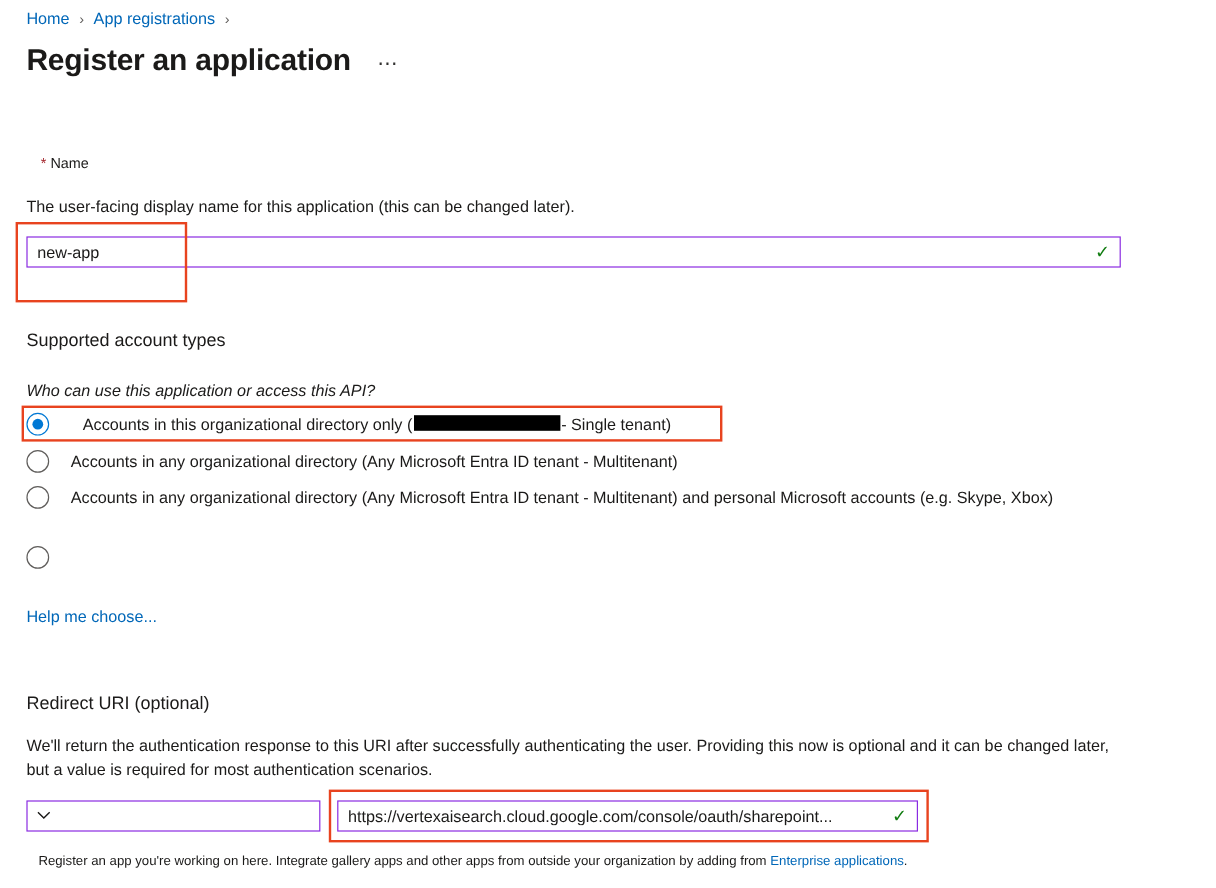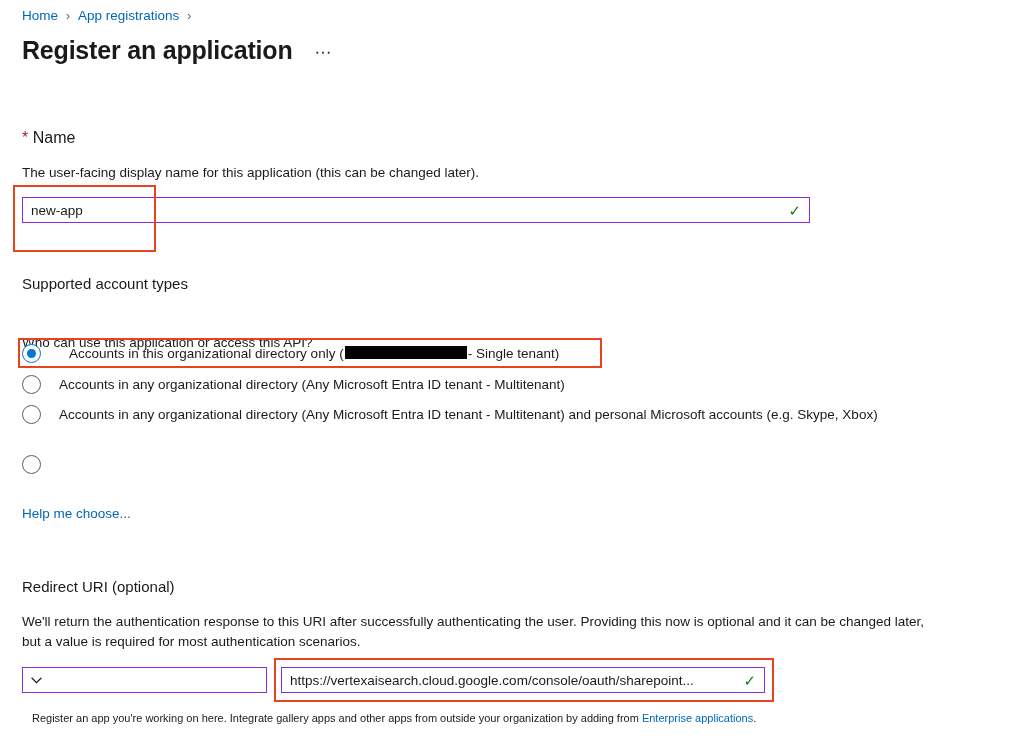--- a/index.html
+++ b/index.html
@@ -64,40 +64,40 @@
 
   
   .section-label {
     position: absolute;
     left: 22px;
     font-size: 15px;
     color: #1b1a19;
   }
   .field-label {
     position: absolute;
-    left: 22px;
-    font-size: 16px;
+    left: 34px;
+    font-size: 12px;
     color: #1b1a19;
   }
   .req-star { color: #a4262c; }
 
   .desc {
     position: absolute;
     left: 22px;
     font-size: 13.5px;
     color: #1b1a19;
     line-height: 1.45;
   }
 
   
   .name-input-wrap {
     position: absolute;
     left: 22px;
     top: 197px;
-    width: 788px;
+    width: 912px;
     height: 26px;
     border: 1px solid #8a2be2;
     background: #fff;
     display: flex;
     align-items: center;
     box-sizing: border-box;
   }
   .name-input {
     border: none;
     outline: none;
@@ -262,21 +262,21 @@
   <span>Name</span>
 </div>
 <div class="desc" style="top:163px;">The user-facing display name for this application (this can be changed later).</div>
 
 <div class="name-input-wrap">
   <input class="name-input" type="text" value="new-app" style="">
   <span class="check-ok">✓</span>
 </div>
 
 <div class="section-label" style="top:275px;">Supported account types</div>
-<div class="desc" style="top:333px;">Who can use this application or access this API?</div>
+<div class="desc" style="top:316px;font-style:italic;">Who can use this application or access this API?</div>
 
 <div class="radio-row" style="top:344px;gap:10px;">
   <span class="radio checked"></span>
   <span class="radio-label">
     <span>Accounts in this organizational directory only (</span><span class="redacted"></span><span>- Single tenant)</span>
   </span>
 </div>
 
 <div class="radio-row" style="top:375px;">
   <span class="radio"></span>

